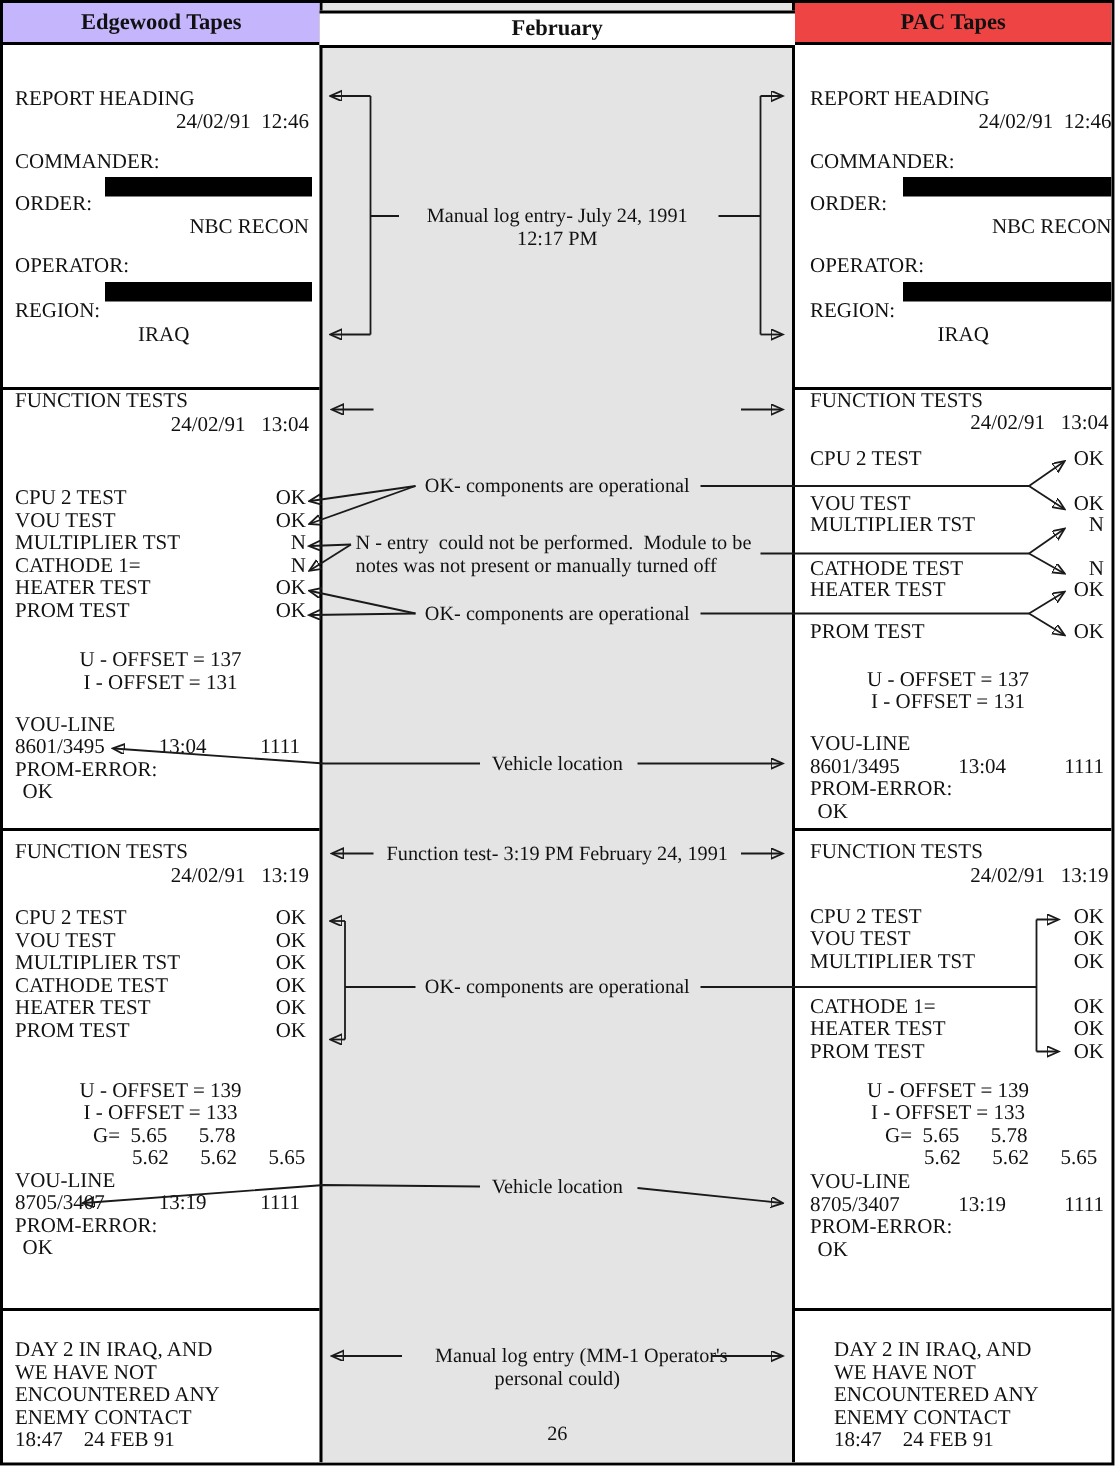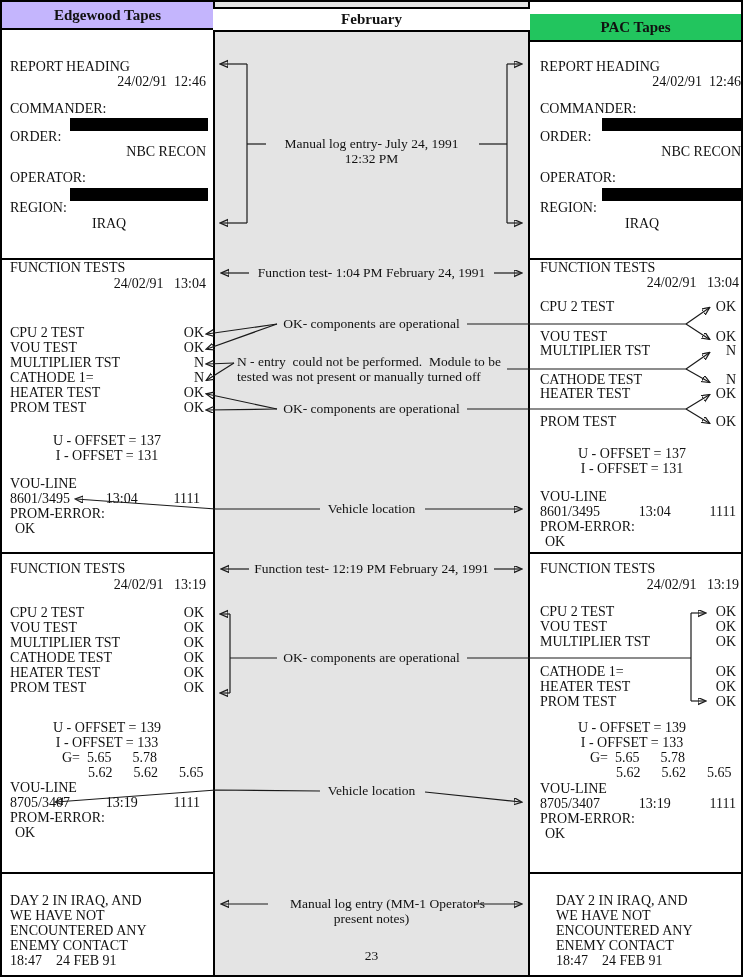--- a/index.html
+++ b/index.html
@@ -6,21 +6,21 @@
   #page{position:relative;width:743px;height:977px;margin:0 auto;background:#fff;
         border:2px solid #000;box-sizing:border-box;overflow:hidden;
         font-family:"Liberation Serif",serif;color:#111;}
   .mid{position:absolute;left:211px;top:0;width:317px;height:100%;
        background:#e4e4e4;border-left:2px solid #000;border-right:2px solid #000;
        box-sizing:border-box;z-index:0;}
   .hcell{position:absolute;display:flex;align-items:center;justify-content:center;
          font-weight:bold;font-size:15px;z-index:2;border-bottom:2px solid #000;box-sizing:border-box;}
   .hl{left:0;top:0;width:211px;height:28px;background:#c4b5fd;}
   .hm{left:211px;top:5px;width:317px;height:25px;background:#fff;border-top:2px solid #000;}
-  .hr{left:528px;top:12px;width:211px;height:28px;background:#22c55e;}
+  .hr{left:528px;top:0;width:211px;height:28px;background:#ef4444;}
   .ln{position:absolute;white-space:pre;font-size:14px;line-height:14px;z-index:2;}
   .cm{position:absolute;white-space:pre;font-size:13.5px;line-height:14px;z-index:2;}
   .c{text-align:center;}
   .rt{text-align:right;}
   .trow{position:absolute;display:flex;justify-content:space-between;white-space:pre;
         font-size:14px;line-height:14px;z-index:2;}
   .bar{position:absolute;background:#000;height:13px;z-index:2;}
   .hline{position:absolute;height:2px;background:#000;z-index:1;}
   svg.ov{position:absolute;left:0;top:0;z-index:3;pointer-events:none;}
   svg.ov path{stroke:#1a1a1a;stroke-width:1.2;fill:none;}
@@ -141,33 +141,32 @@
   <div class="ln" style="left:8px;top:937px">ENEMY CONTACT</div>
   <div class="ln" style="left:8px;top:952px">18:47    24 FEB 91</div>
 
   <div class="ln" style="left:554px;top:892px">DAY 2 IN IRAQ, AND</div>
   <div class="ln" style="left:554px;top:907px">WE HAVE NOT</div>
   <div class="ln" style="left:554px;top:922px">ENCOUNTERED ANY</div>
   <div class="ln" style="left:554px;top:937px">ENEMY CONTACT</div>
   <div class="ln" style="left:554px;top:952px">18:47    24 FEB 91</div>
 
   <div class="cm c" style="left:223px;top:135px;width:293px">Manual log entry- July 24, 1991</div>
-  <div class="cm c" style="left:223px;top:150px;width:293px">12:32 PM</div>
-  <div class="cm c" style="left:223px;top:264px;width:293px">Function test- 1:04 PM February 24, 1991</div>
+  <div class="cm c" style="left:223px;top:150px;width:293px">12:17 PM</div>
   <div class="cm c" style="left:223px;top:315px;width:293px">OK- components are operational</div>
   <div class="cm" style="left:235px;top:353px">N - entry  could not be performed.  Module to be</div>
-  <div class="cm" style="left:235px;top:368px">tested was not present or manually turned off</div>
+  <div class="cm" style="left:235px;top:368px">notes was not present or manually turned off</div>
   <div class="cm c" style="left:223px;top:400px;width:293px">OK- components are operational</div>
   <div class="cm c" style="left:223px;top:500px;width:293px">Vehicle location</div>
-  <div class="cm c" style="left:223px;top:560px;width:293px">Function test- 12:19 PM February 24, 1991</div>
+  <div class="cm c" style="left:223px;top:560px;width:293px">Function test- 3:19 PM February 24, 1991</div>
   <div class="cm c" style="left:223px;top:649px;width:293px">OK- components are operational</div>
   <div class="cm c" style="left:223px;top:782px;width:293px">Vehicle location</div>
   <div class="cm c" style="left:239px;top:895px;width:293px">Manual log entry (MM-1 Operator's</div>
-  <div class="cm c" style="left:223px;top:910px;width:293px">present notes)</div>
-  <div class="cm c" style="left:223px;top:947px;width:293px">23</div>
+  <div class="cm c" style="left:223px;top:910px;width:293px">personal could)</div>
+  <div class="cm c" style="left:223px;top:947px;width:293px">26</div>
 
   <svg class="ov" width="739" height="973" viewBox="0 0 739 973">
     <defs>
       <marker id="ah" markerWidth="9" markerHeight="9" refX="7" refY="3.5" orient="auto" markerUnits="userSpaceOnUse">
         <path d="M0,0 L8,3.5 L0,7 Z" fill="#1a1a1a" stroke="none"></path>
       </marker>
     </defs>
 
     <path d="M245,62 V221"></path>
     <path d="M245,62 H219" marker-end="url(#ah)"></path>

